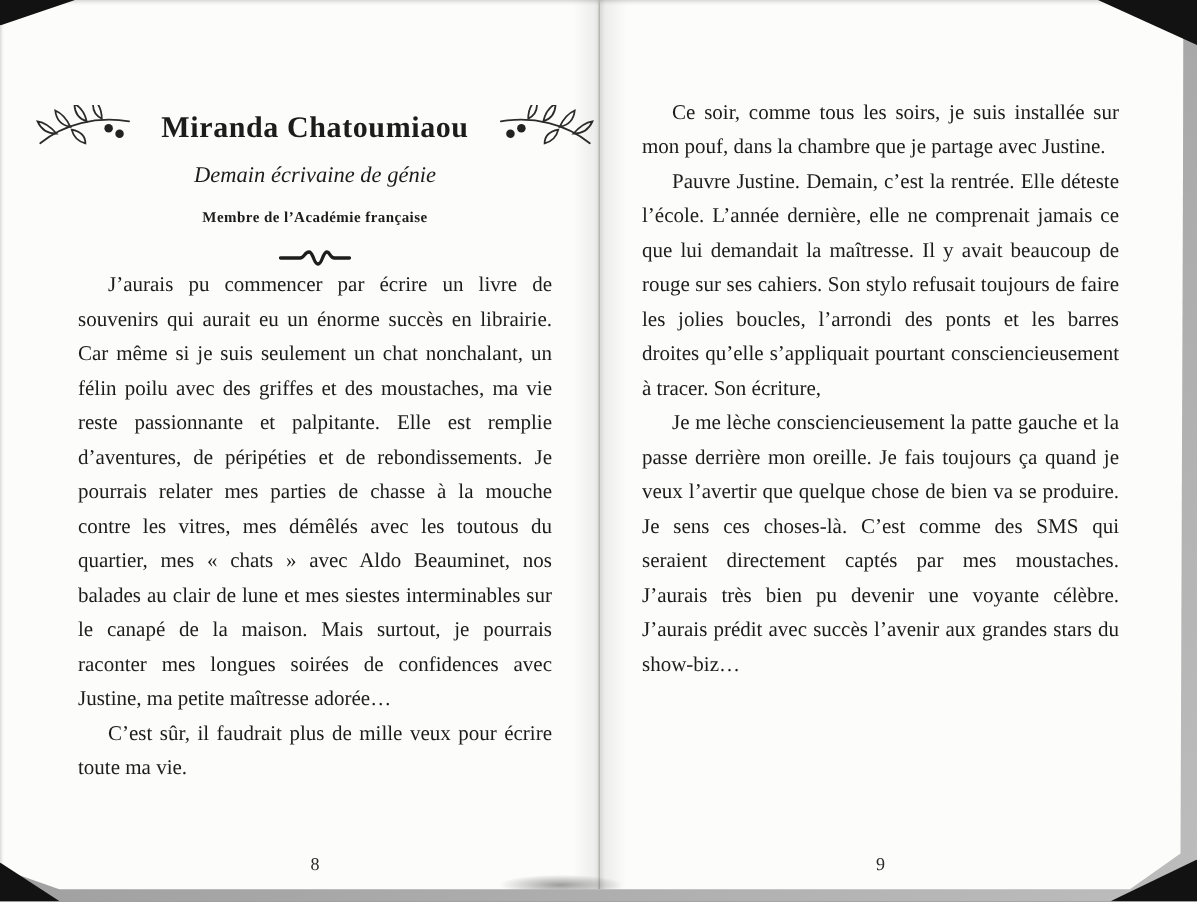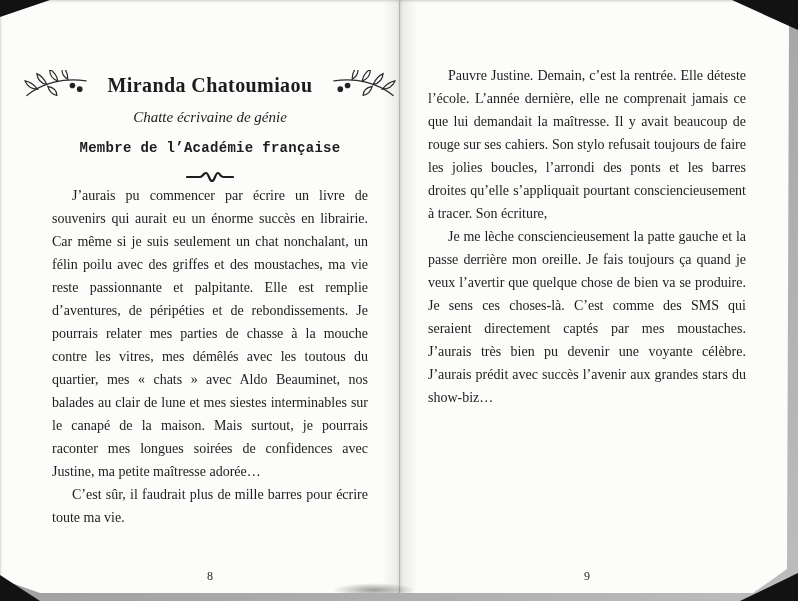--- a/index.html
+++ b/index.html
@@ -78,23 +78,22 @@
   .laurel { display: inline-flex; line-height: 0; }
   .laurel.flip svg { transform: scaleX(-1); }
   .chapter-subtitle {
     margin-top: 8px;
     font-style: italic;
     font-size: 15px;
   }
   .chapter-affiliation {
     margin-top: 14px;
     font-weight: bold;
-    font-size: 14px;
+    font-size: 10px;
     letter-spacing: 0.3px;
-    font-family: Liberation Mono, monospace;
   }
   .divider {
     margin-top: 14px;
     line-height: 0;
   }
 
   
   .body { font-size: 14px; line-height: 23px; text-align: justify; }
   .page-left  .body { }
   .page-right .body { padding-top: 64px; }
@@ -151,37 +150,38 @@
                 <path d="M25 16 q-4 -9 -11 -12 q1 10 11 12z"></path>
                 <path d="M37 12 q-2 -9 -9 -13 q0 10 9 13z"></path>
                 <path d="M48 10 q0 -9 -6 -14 q-2 10 6 14z"></path>
                 <path d="M26 18 q2 8 10 10 q0 -8 -10 -10z"></path>
               </g>
               <circle cx="53" cy="17" r="3.1" fill="#222"></circle>
               <circle cx="61" cy="21" r="3.1" fill="#222"></circle>
             </svg>
           </span>
         </div>
-        <div class="chapter-subtitle">Chatte écrivaine de génie</div>
+        <div class="chapter-subtitle">Demain écrivaine de génie</div>
         <div class="chapter-affiliation">Membre de l’Académie française</div>
         <div class="divider">
           <svg viewBox="0 0 48 14" width="48" height="14" aria-hidden="true">
             <path d="M1 7 H14 C17 7 17 3 20 3 C23 3 23 11 26 11 C29 11 29 3 32 3 C34 3 34 7 37 7 H47" fill="none" stroke="#1d1d1d" stroke-width="2.2" stroke-linecap="round"></path>
           </svg>
         </div>
       </div>
       <div class="body">
         <p>J’aurais pu commencer par écrire un livre de souvenirs qui aurait eu un énorme succès en librairie. Car même si je suis seulement un chat nonchalant, un félin poilu avec des griffes et des moustaches, ma vie reste passionnante et palpitante. Elle est remplie d’aventures, de péripéties et de rebondissements. Je pourrais relater mes parties de chasse à la mouche contre les vitres, mes démêlés avec les toutous du quartier, mes « chats » avec Aldo Beauminet, nos balades au clair de lune et mes siestes interminables sur le canapé de la maison. Mais surtout, je pourrais raconter mes longues soirées de confidences avec Justine, ma petite maîtresse adorée…</p>
-        <p>C’est sûr, il faudrait plus de mille barres pour écrire toute ma vie.</p>
+        <p>C’est sûr, il faudrait plus de mille veux pour écrire toute ma vie.</p>
       </div>
       <div class="folio">8</div>
     </div>
 
     <div class="page page-right">
       <div class="body">
+        <p>Ce soir, comme tous les soirs, je suis installée sur mon pouf, dans la chambre que je partage avec Justine.</p>
         <p>Pauvre Justine. Demain, c’est la rentrée. Elle déteste l’école. L’année dernière, elle ne comprenait jamais ce que lui demandait la maîtresse. Il y avait beaucoup de rouge sur ses cahiers. Son stylo refusait toujours de faire les jolies boucles, l’arrondi des ponts et les barres droites qu’elle s’appliquait pourtant consciencieusement à tracer. Son écriture,</p>
         <p>Je me lèche consciencieusement la patte gauche et la passe derrière mon oreille. Je fais toujours ça quand je veux l’avertir que quelque chose de bien va se produire. Je sens ces choses-là. C’est comme des SMS qui seraient directement captés par mes moustaches. J’aurais très bien pu devenir une voyante célèbre. J’aurais prédit avec succès l’avenir aux grandes stars du show-biz…</p>
       </div>
       <div class="folio">9</div>
     </div>
 
   </div>
 
   <div class="corner tl"></div>
   <div class="corner tr"></div>

